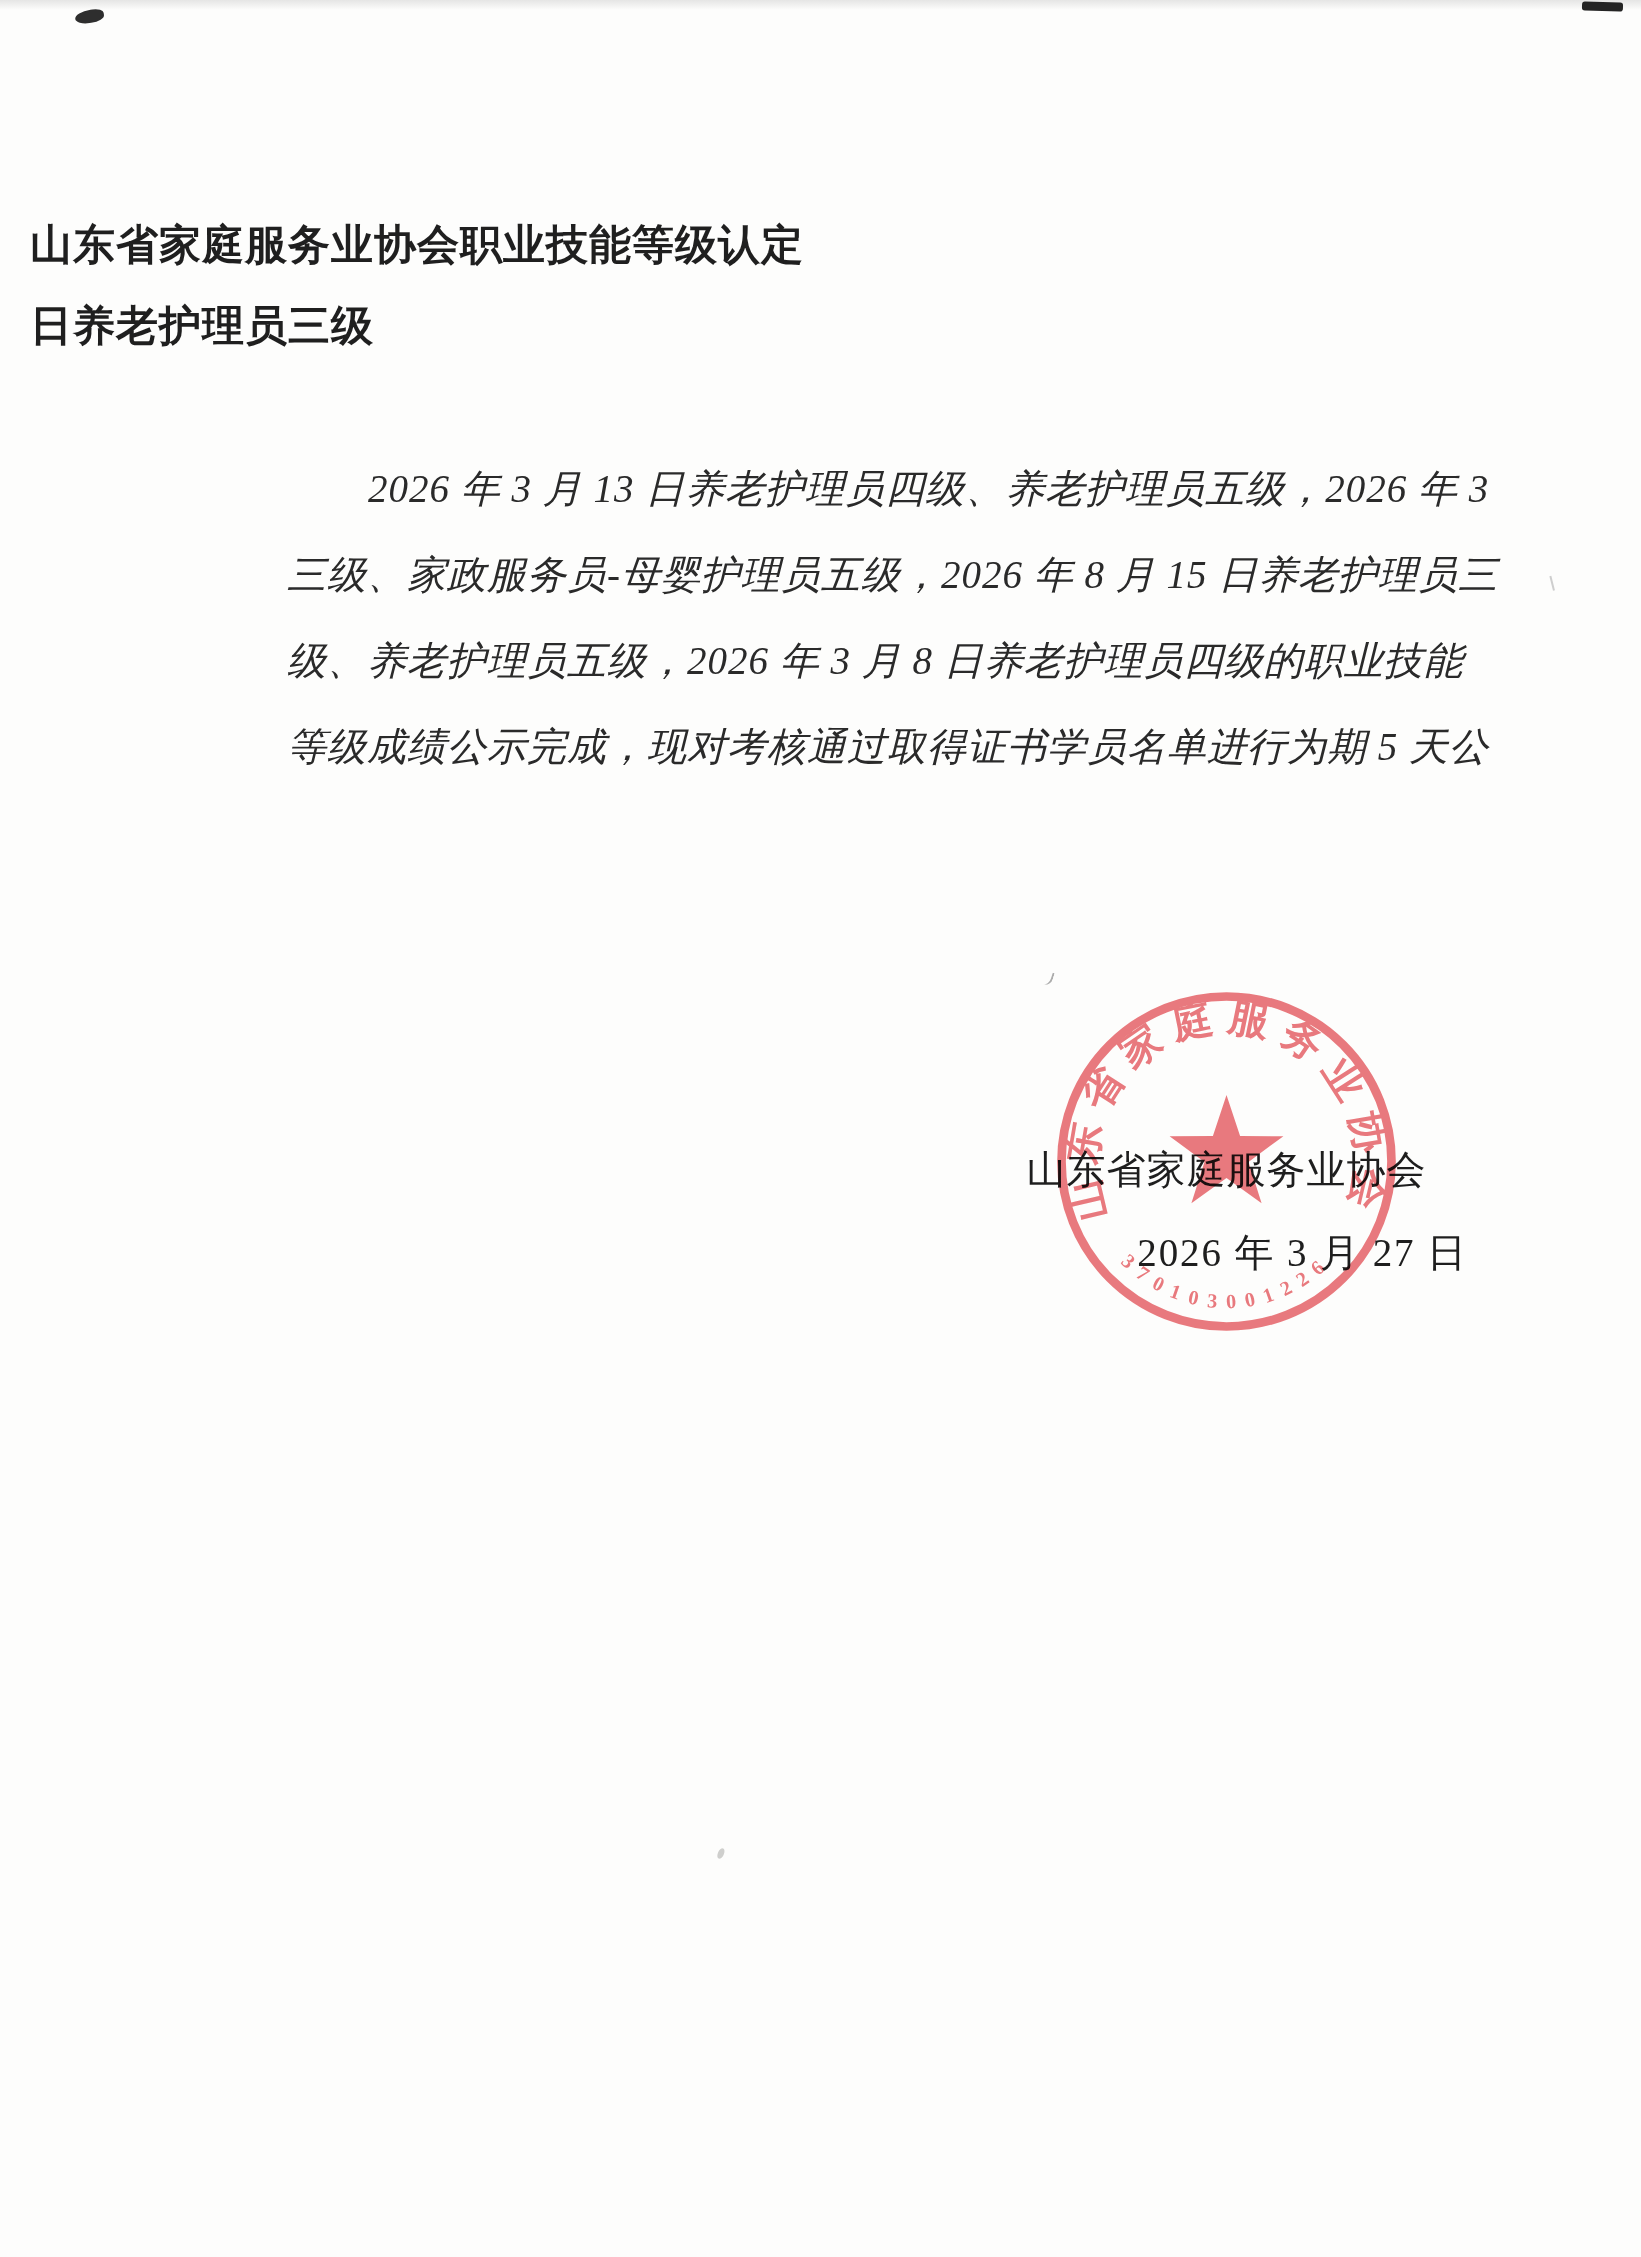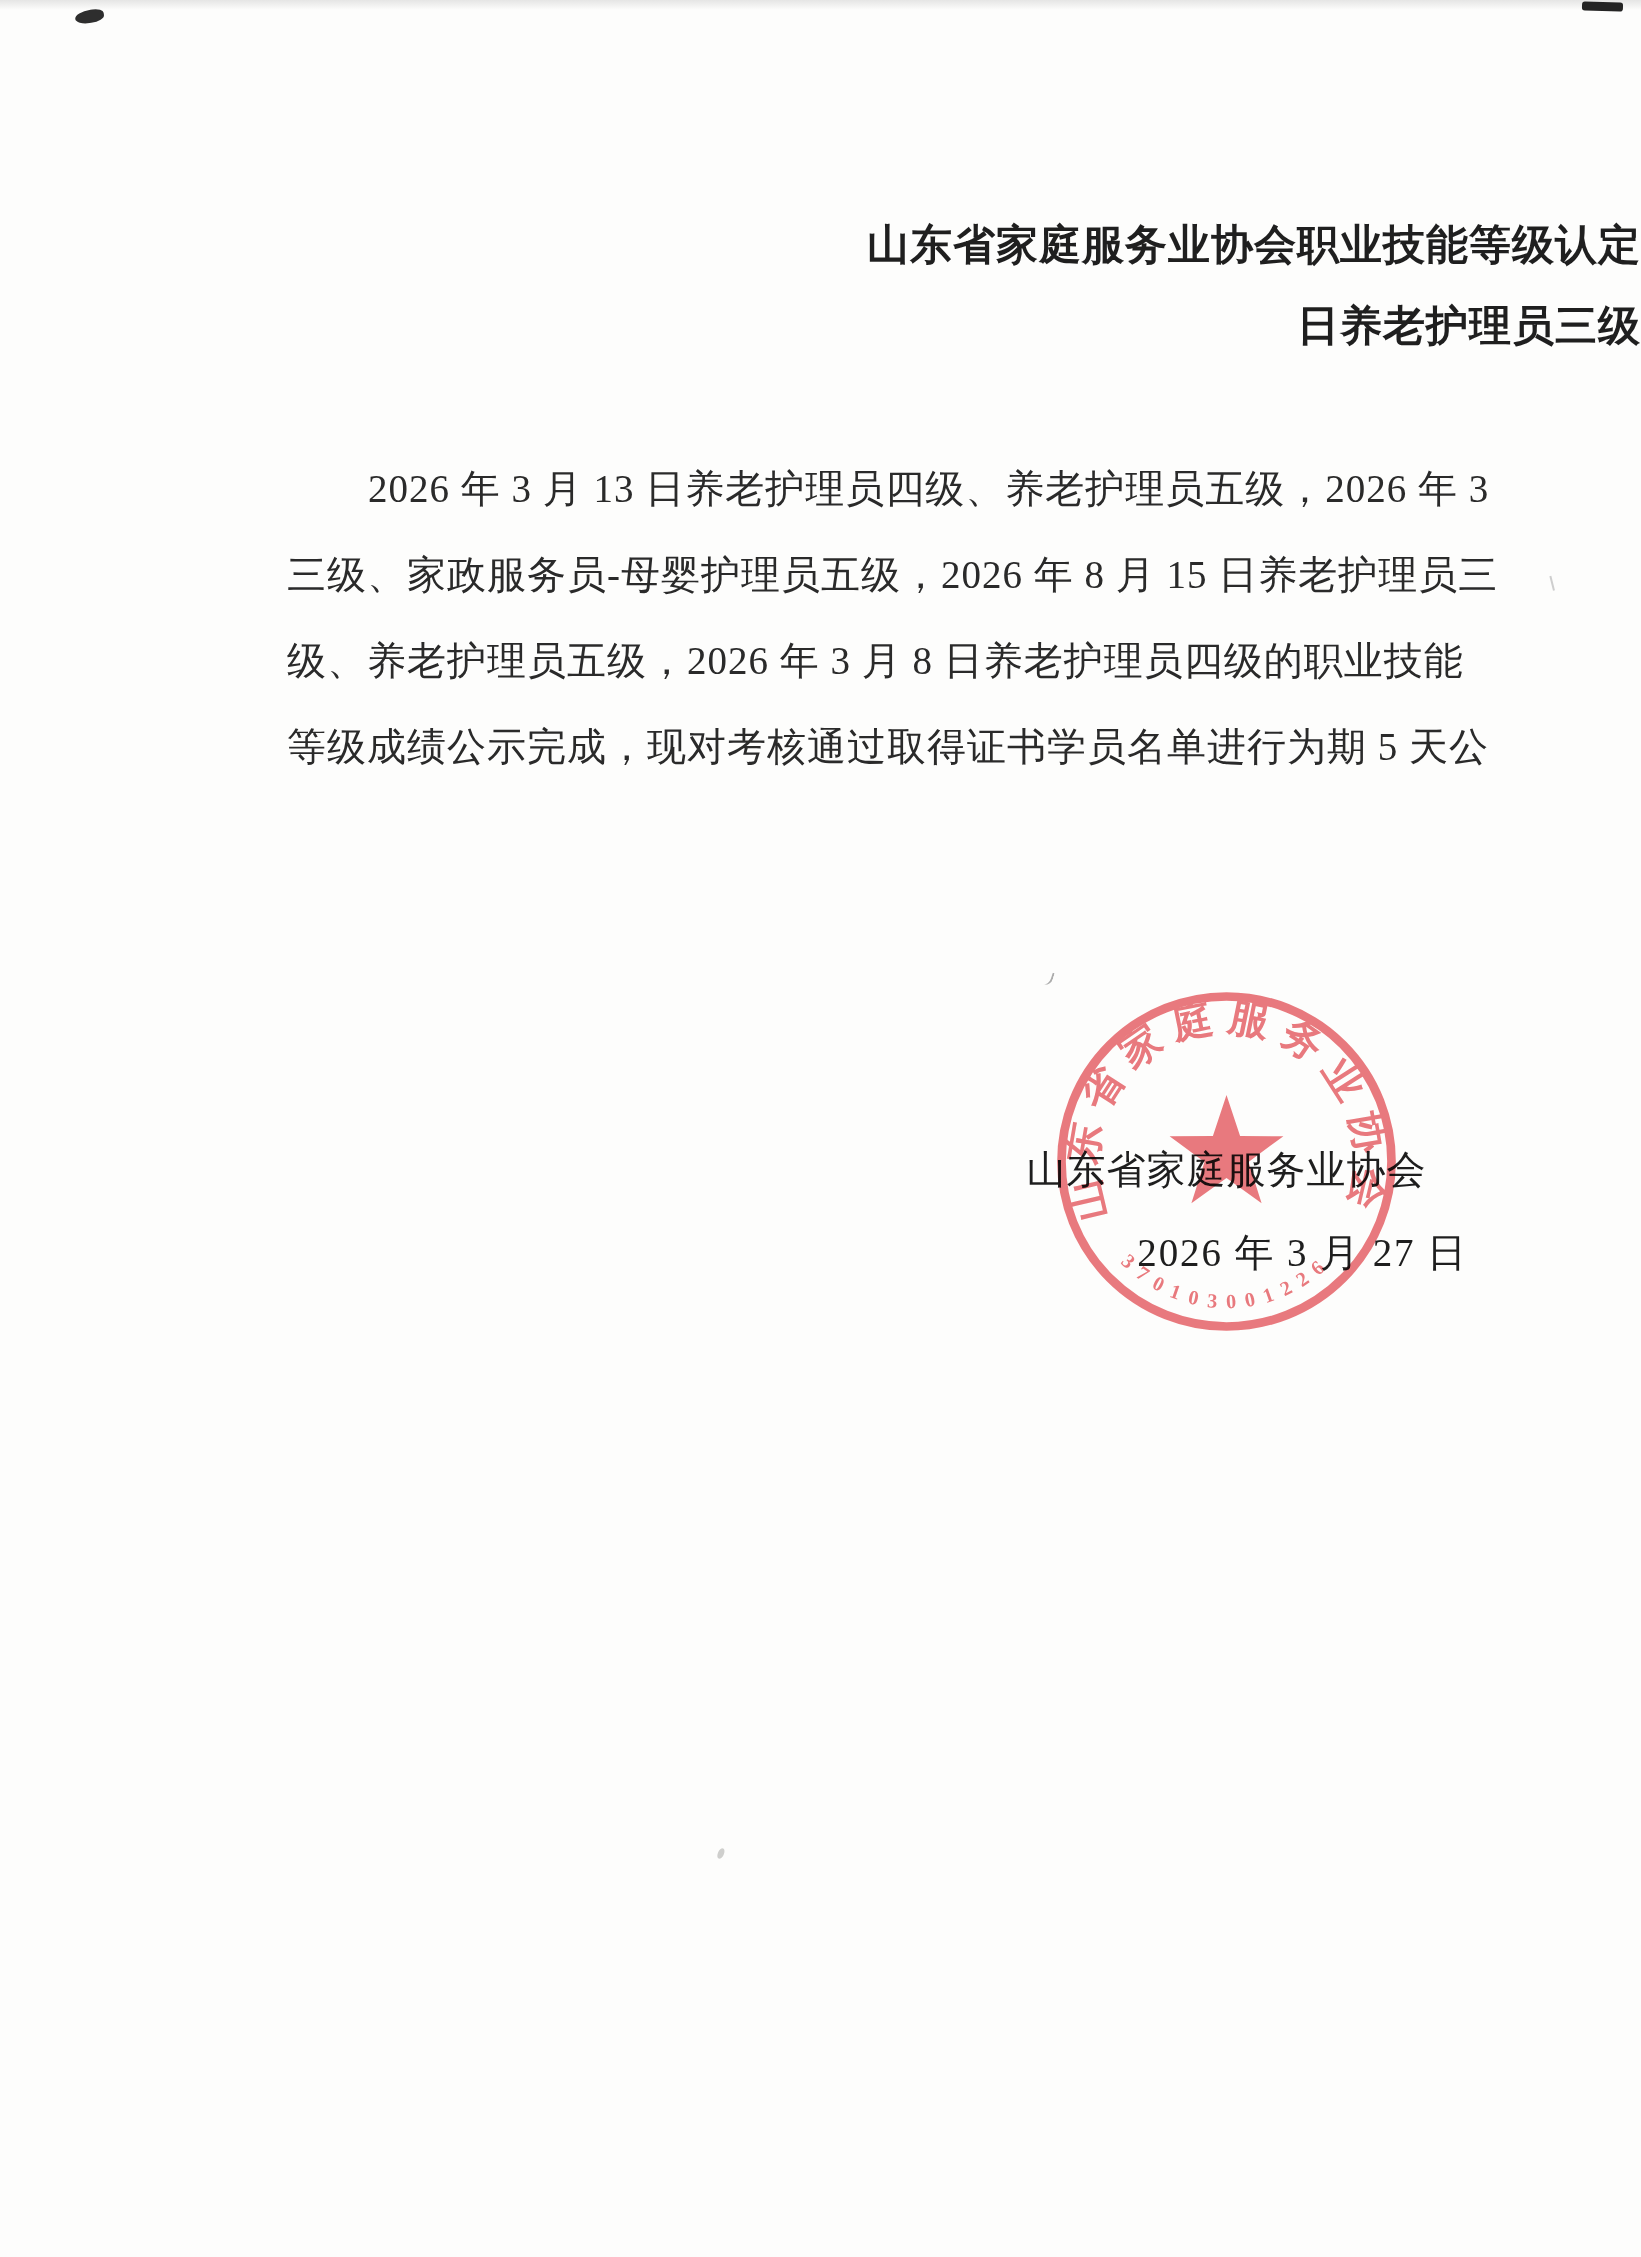--- a/index.html
+++ b/index.html
@@ -13,33 +13,34 @@
     overflow:hidden;
   }
   
   .page::before{
     content:"";position:absolute;left:0;top:0;right:0;height:9.7px;
     background:linear-gradient(to bottom, rgba(120,120,120,.18), rgba(120,120,120,0));
     pointer-events:none;
   }
   .doc-title{
     position:absolute;left:0;right:0;top:205px;
-    text-align:right;
+    text-align:left;
     font-size:42px;line-height:81px;font-weight:600;
-    color:#1f1f1f;letter-spacing:1px;
+    color:#1f1f1f;letter-spacing:1px;padding-left:30px;
   }
   .doc-body{
     position:absolute;left:287px;top:446px;width:1154px;
     font-size:39px;line-height:86px;color:#2a2a2a;
     letter-spacing:1px;
   }
   .body-line{
     text-align:justify;
     text-align-last:justify;
     white-space:nowrap;
+    font-style:italic;
   }
   .body-line.first{padding-left:81px;}
   .body-line.last{text-align-last:left;}
   .sig-org{
     position:absolute;left:985px;top:1145px;width:483px;
     text-align:center;font-size:39px;line-height:50px;color:#1e1e1e;
     letter-spacing:1px;z-index:2;
   }
   .sig-date{
     position:absolute;left:985px;top:1228px;width:483px;

